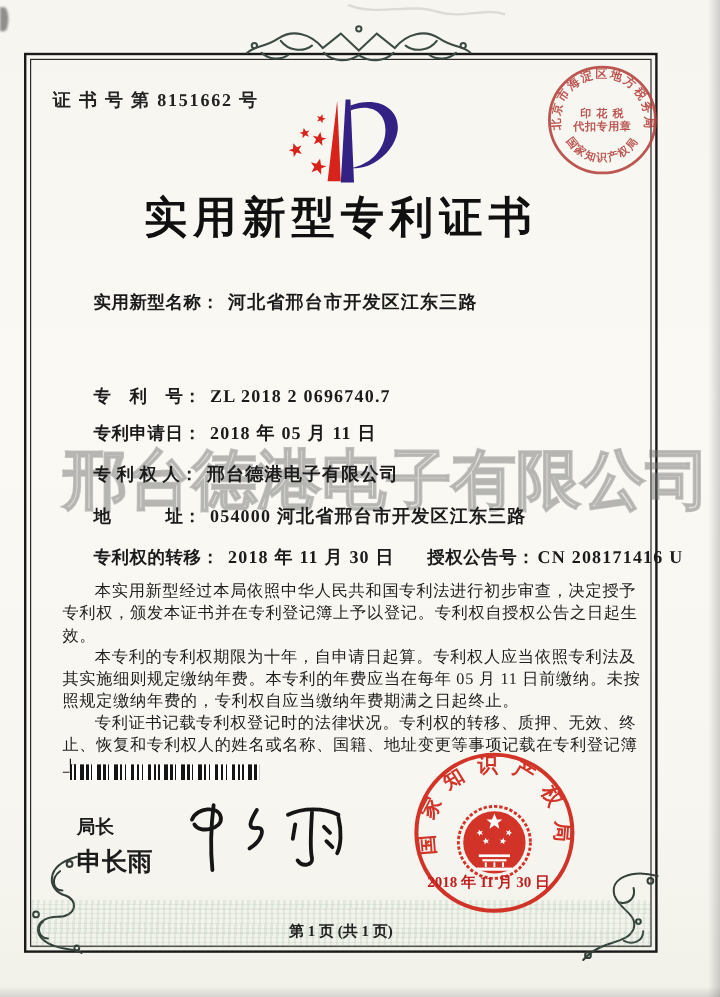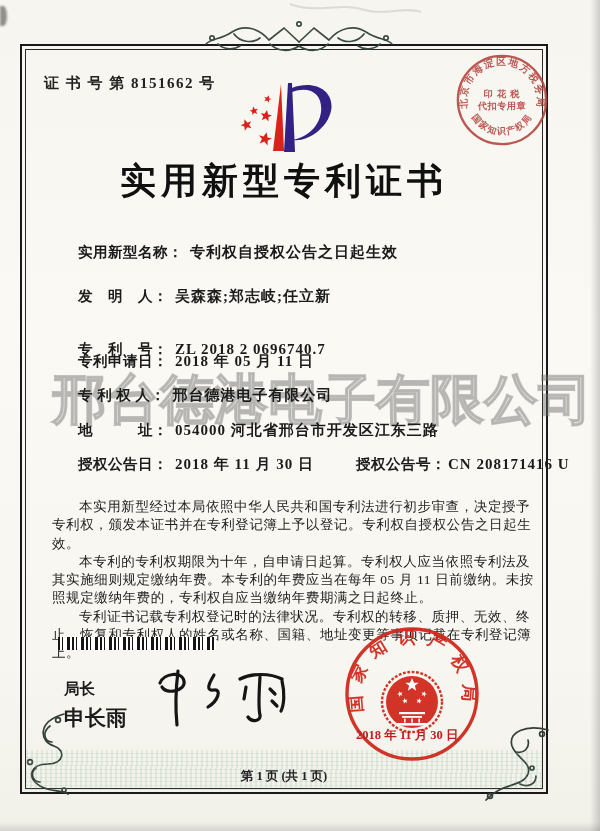--- a/index.html
+++ b/index.html
@@ -52,21 +52,21 @@
     color:rgba(128,128,128,.20); -webkit-text-stroke:1.3px rgba(110,110,110,.38);}
 
   .row{position:absolute; left:64px; width:484px; font-size:14.5px; font-weight:600;
     color:#1b1b1b; z-index:2; white-space:nowrap;}
   .row .lbl{letter-spacing:.5px;margin-left:14px;}
   .row .val{margin-left:7px; letter-spacing:1px; font-size:15px;}
   .grant2{position:absolute; left:278px; top:0;}
   .grant2 .val{margin-left:2px;}
 
   .paras{position:absolute; left:52px; top:484px; width:488px; z-index:2;
-    font-size:13.5px; line-height:18.3px; letter-spacing:.6px; color:#1e1e1e; font-weight:500;margin-top:14px;}
+    font-size:13.5px; line-height:18.3px; letter-spacing:.6px; color:#1e1e1e; font-weight:500;}
   .paras p{text-indent:2em; margin:0;}
 
   .barcode{position:absolute; left:58px; top:637px; width:158px; height:13px; z-index:2;
     background:
       repeating-linear-gradient(90deg,#151515 0 2px, #fff 2px 4px, #151515 4px 5px, #fff 5px 9px,
         #151515 9px 12px, #fff 12px 14px);
   }
 
   .signoff-role{position:absolute; left:64px; top:679px; font-size:15.5px; font-weight:600; z-index:2;text-align:center;}
   .signoff-name{position:absolute; left:64px; top:704px; font-size:21px; font-weight:600; z-index:2;}
@@ -166,39 +166,36 @@
       <polygon points="63,3 59,72 70,72 67,3"></polygon>
       <path d="M67,8 C91,-1 110,12 106,31 C102,49 82,62 68,60 C82,57 94,47 96,32 C98,15 86,5 67,12 Z"></path>
     </g>
   </svg>
 
   <div class="title">实用新型专利证书</div>
 
   <div class="watermark">邢台德港电子有限公司</div>
 
   <div class="row" style="top:243px">
-    <span class="lbl">实用新型名称：</span><span class="val">专利权自授权公告之日起生效</span>
-  </div>
-  <div class="row" style="top:287px">
-    <span class="lbl">发　明　人：</span><span class="val">吴森森;郑志岐;任立新</span>
-  </div>
-  <div class="row" style="top:340px">
+    <span class="lbl">实用新型名称：</span><span class="val">河北省邢台市开发区江东三路</span>
+  </div>
+  <div class="row" style="top:321px">
     <span class="lbl">专　利　号：</span><span class="val">ZL 2018 2 0696740.7</span>
   </div>
   <div class="row" style="top:352px">
     <span class="lbl">专利申请日：</span><span class="val">2018 年 05 月 11 日</span>
   </div>
   <div class="row" style="top:386px">
     <span class="lbl">专 利 权 人：</span><span class="val">邢台德港电子有限公司</span>
   </div>
   <div class="row" style="top:421px">
     <span class="lbl">地　　　址：</span><span class="val">054000 河北省邢台市开发区江东三路</span>
   </div>
   <div class="row" style="top:455px">
-    <span class="lbl">授权公告日：</span><span class="val">2018 年 11 月 30 日</span>
+    <span class="lbl">专利权的转移：</span><span class="val">2018 年 11 月 30 日</span>
     <span class="grant2">
       <span class="lbl">授权公告号：</span><span class="val">CN 208171416 U</span>
     </span>
   </div>
 
   <div class="paras">
     <p>本实用新型经过本局依照中华人民共和国专利法进行初步审查，决定授予专利权，颁发本证书并在专利登记簿上予以登记。专利权自授权公告之日起生效。</p>
     <p>本专利的专利权期限为十年，自申请日起算。专利权人应当依照专利法及其实施细则规定缴纳年费。本专利的年费应当在每年 05 月 11 日前缴纳。未按照规定缴纳年费的，专利权自应当缴纳年费期满之日起终止。</p>
     <p>专利证书记载专利权登记时的法律状况。专利权的转移、质押、无效、终止、恢复和专利权人的姓名或名称、国籍、地址变更等事项记载在专利登记簿上。</p>
   </div>

